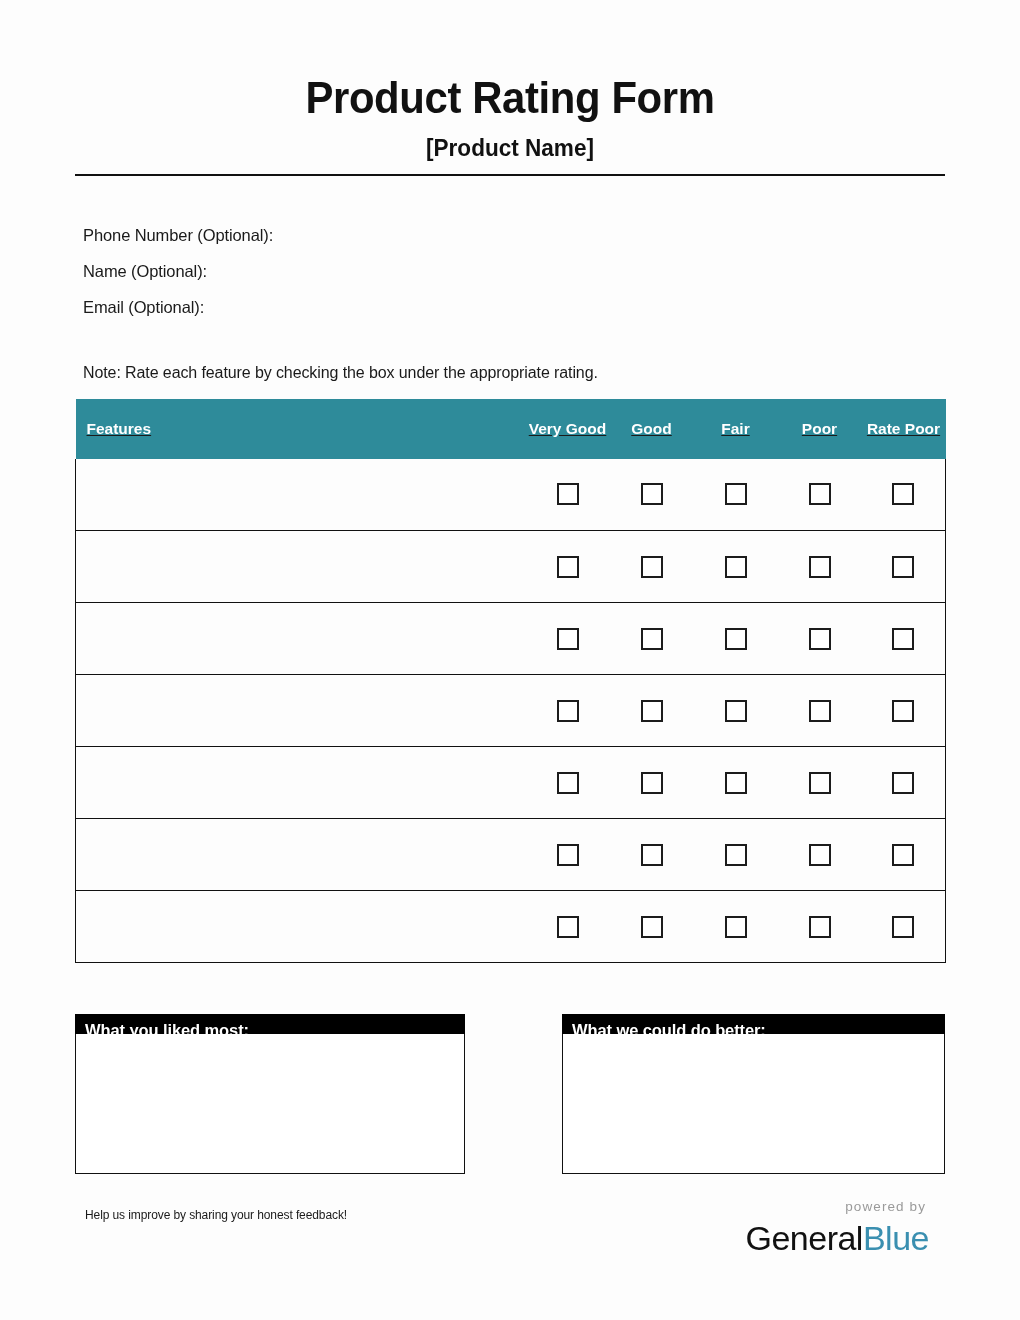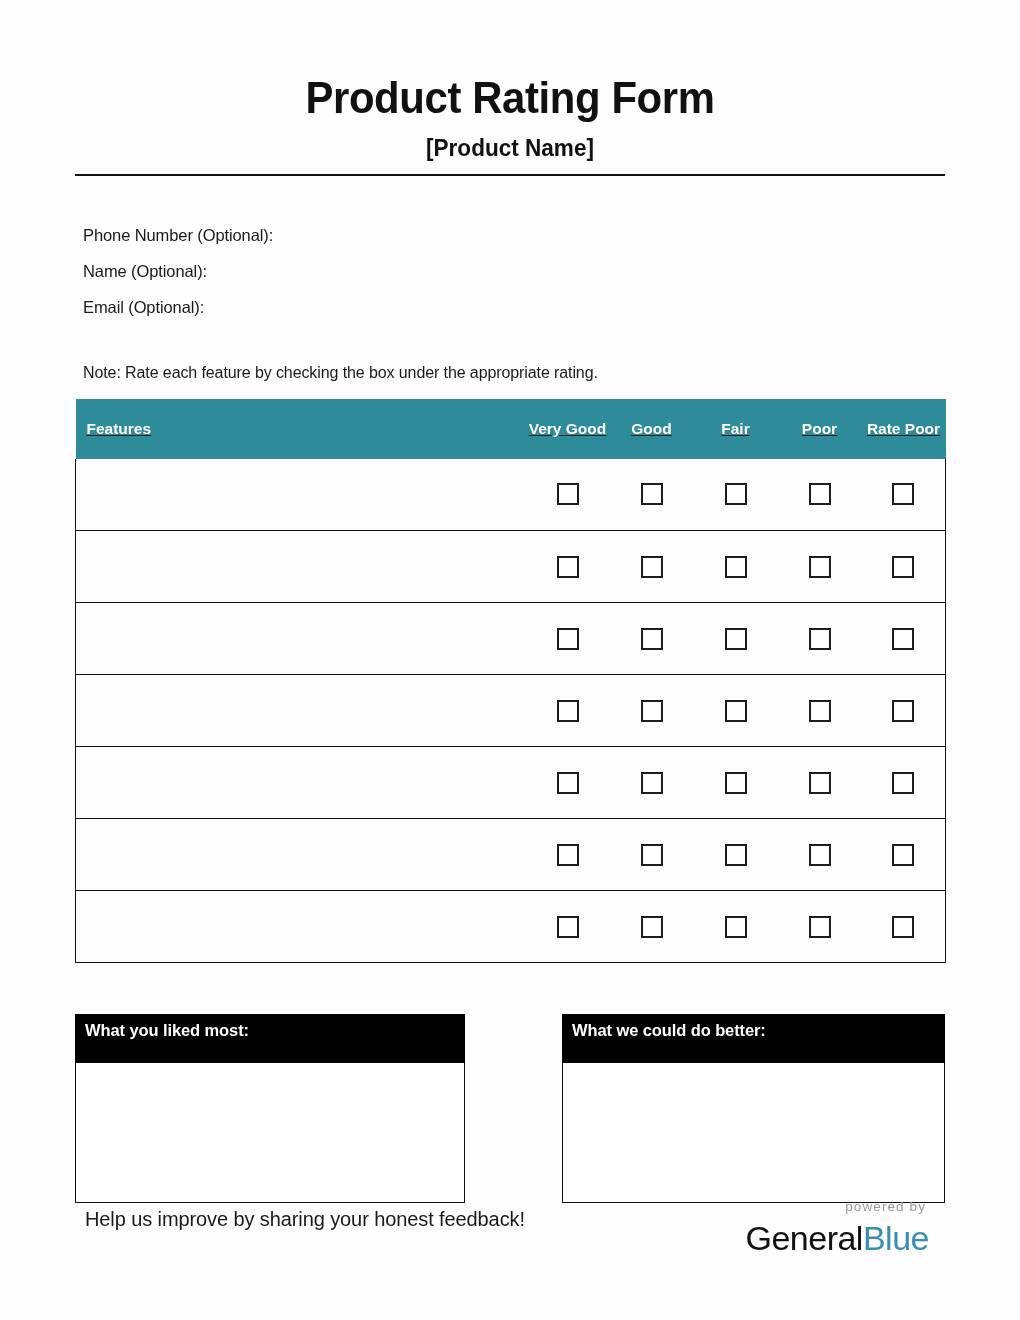--- a/index.html
+++ b/index.html
@@ -171,21 +171,21 @@
 
   .feedback-box.right {
     width: 383px;
   }
 
   .feedback-header {
     background: #000000;
     color: #ffffff;
     font-size: 16.5px;
     font-weight: bold;
-    height: 49px;
+    height: 20px;
     line-height: 33px;
     padding-left: 10px;
     letter-spacing: -0.1px;
   }
 
   .feedback-body {
     height: 140px;
     background: #ffffff;
     border: 1px solid #111;
     border-top: none;
@@ -197,21 +197,21 @@
     left: 75px;
     top: 1196px;
     width: 870px;
     height: 80px;
   }
 
   .footer-note {
     position: absolute;
     left: 10px;
     top: 12px;
-    font-size: 20px;
+    font-size: 12px;
     color: #1a1a1a;
     letter-spacing: -0.1px;
   }
 
   .brand {
     position: absolute;
     right: 16px;
     top: 4px;
     text-align: right;
   }

